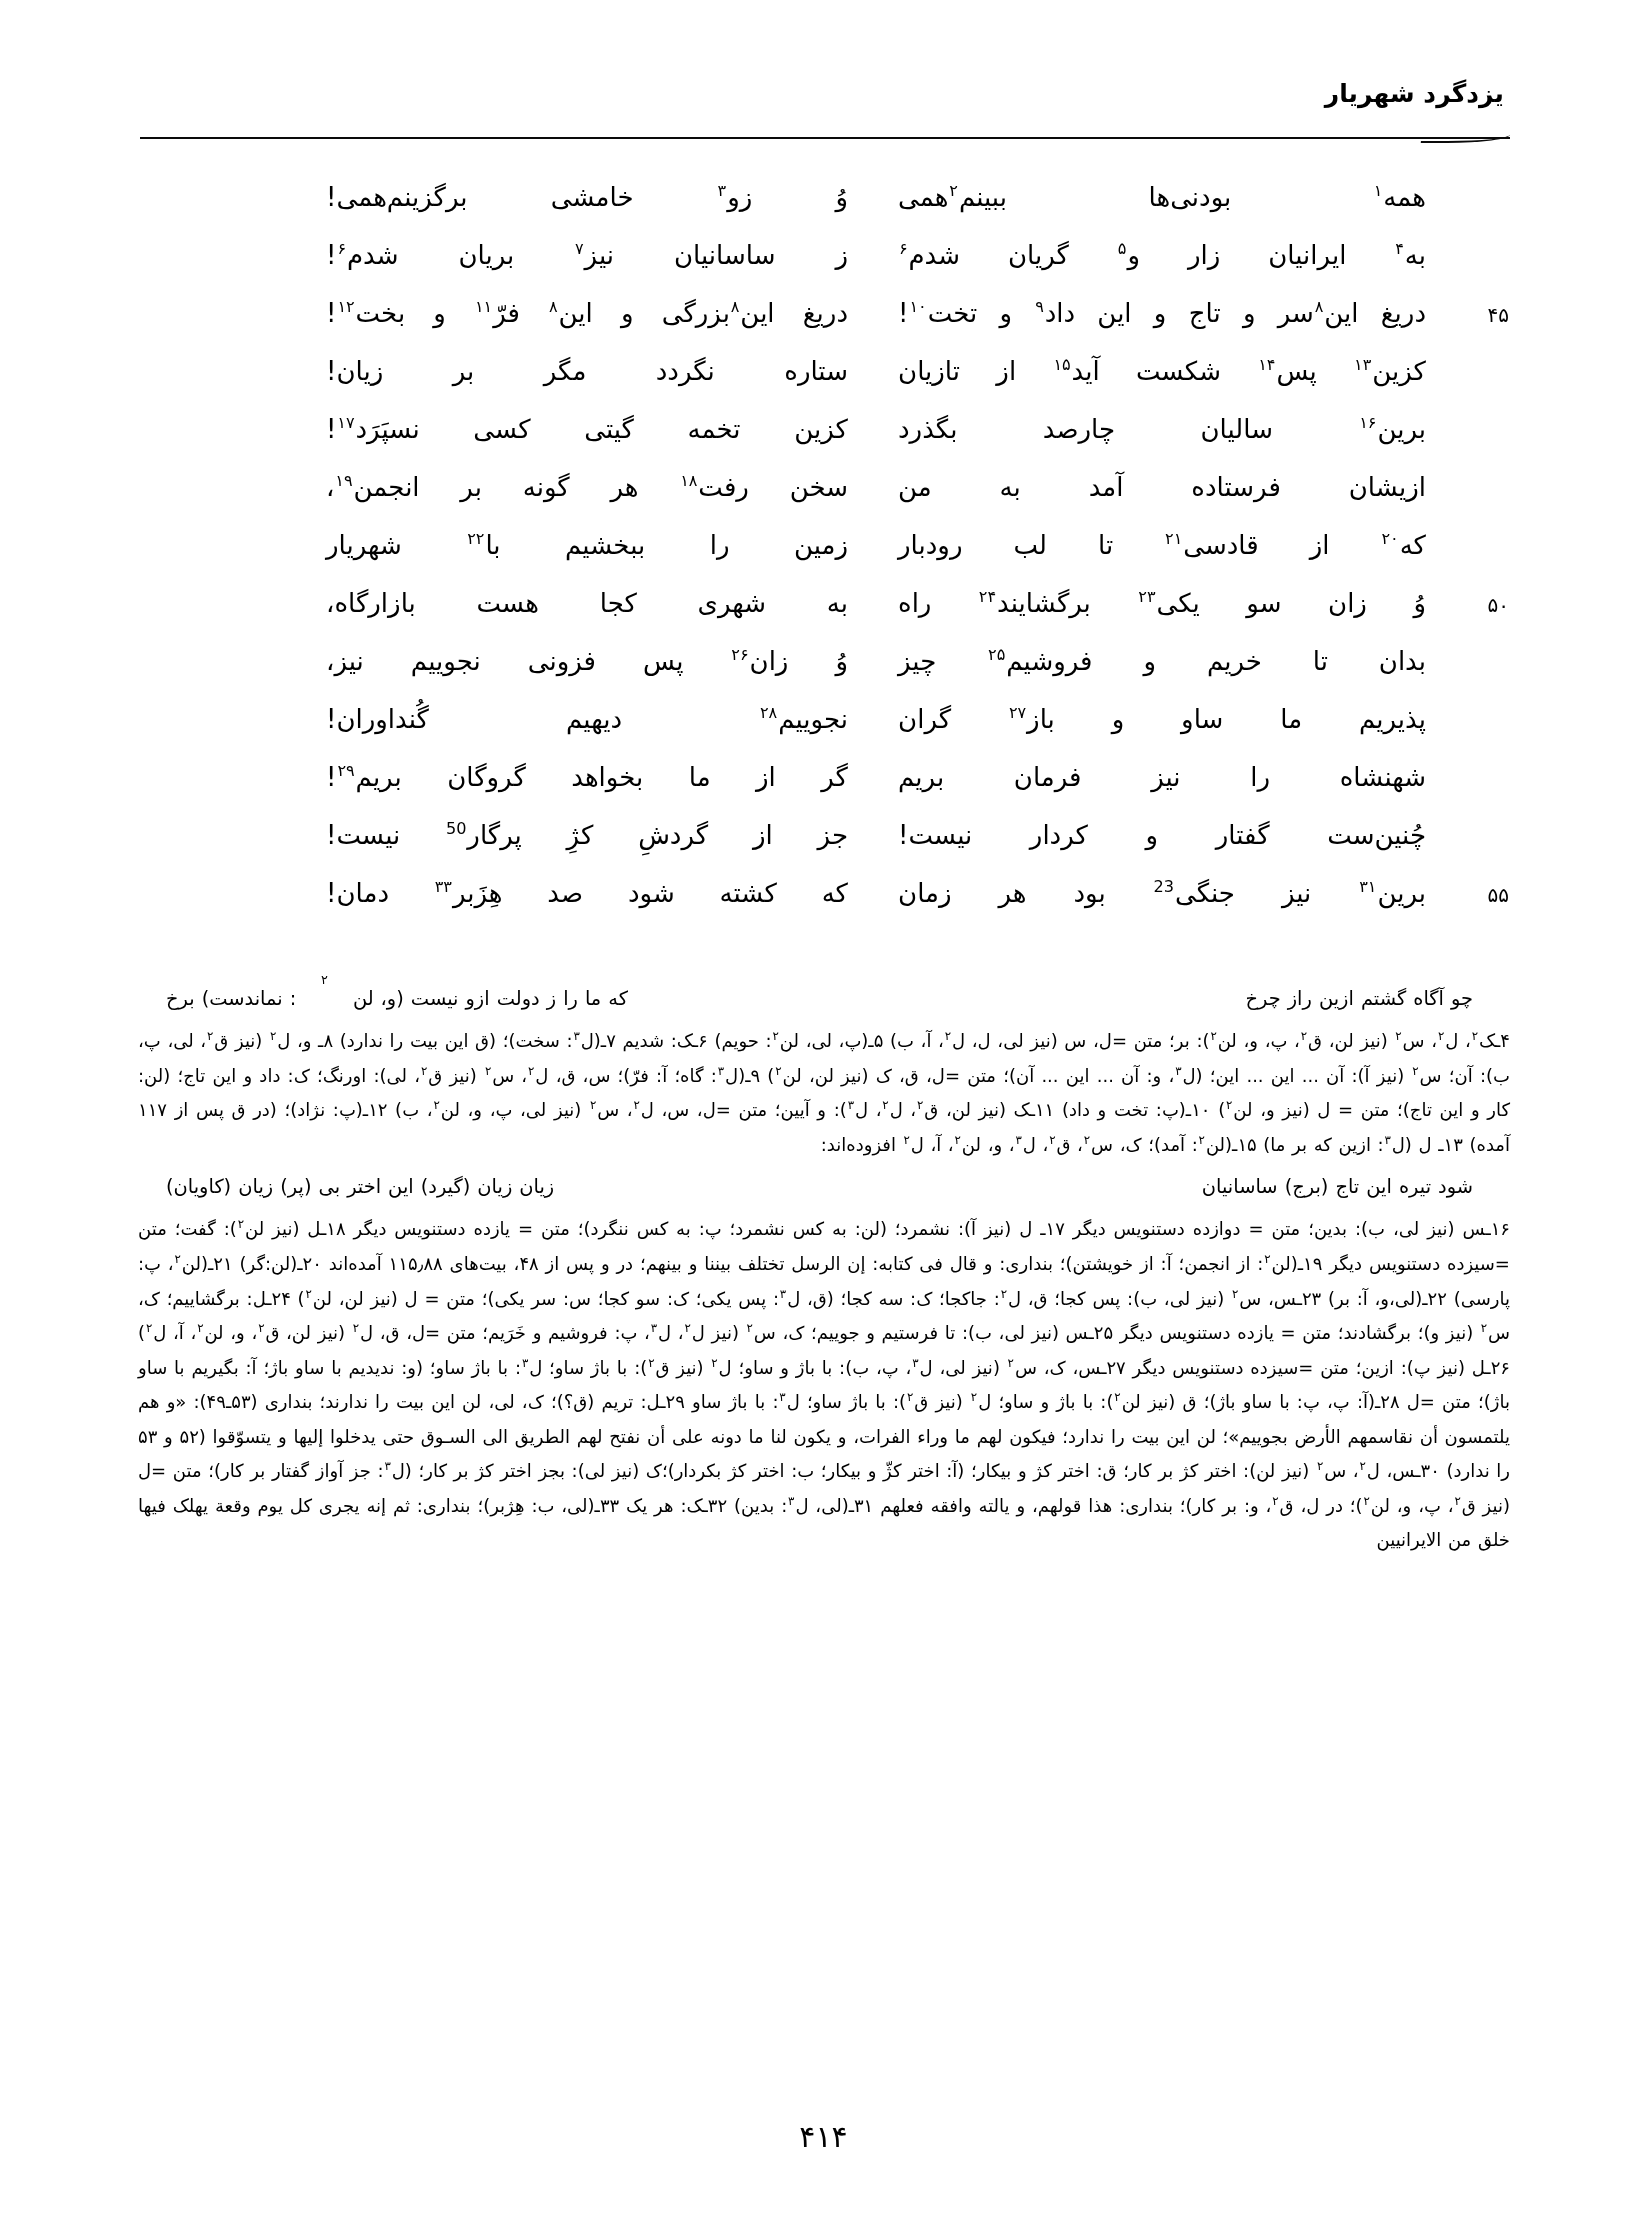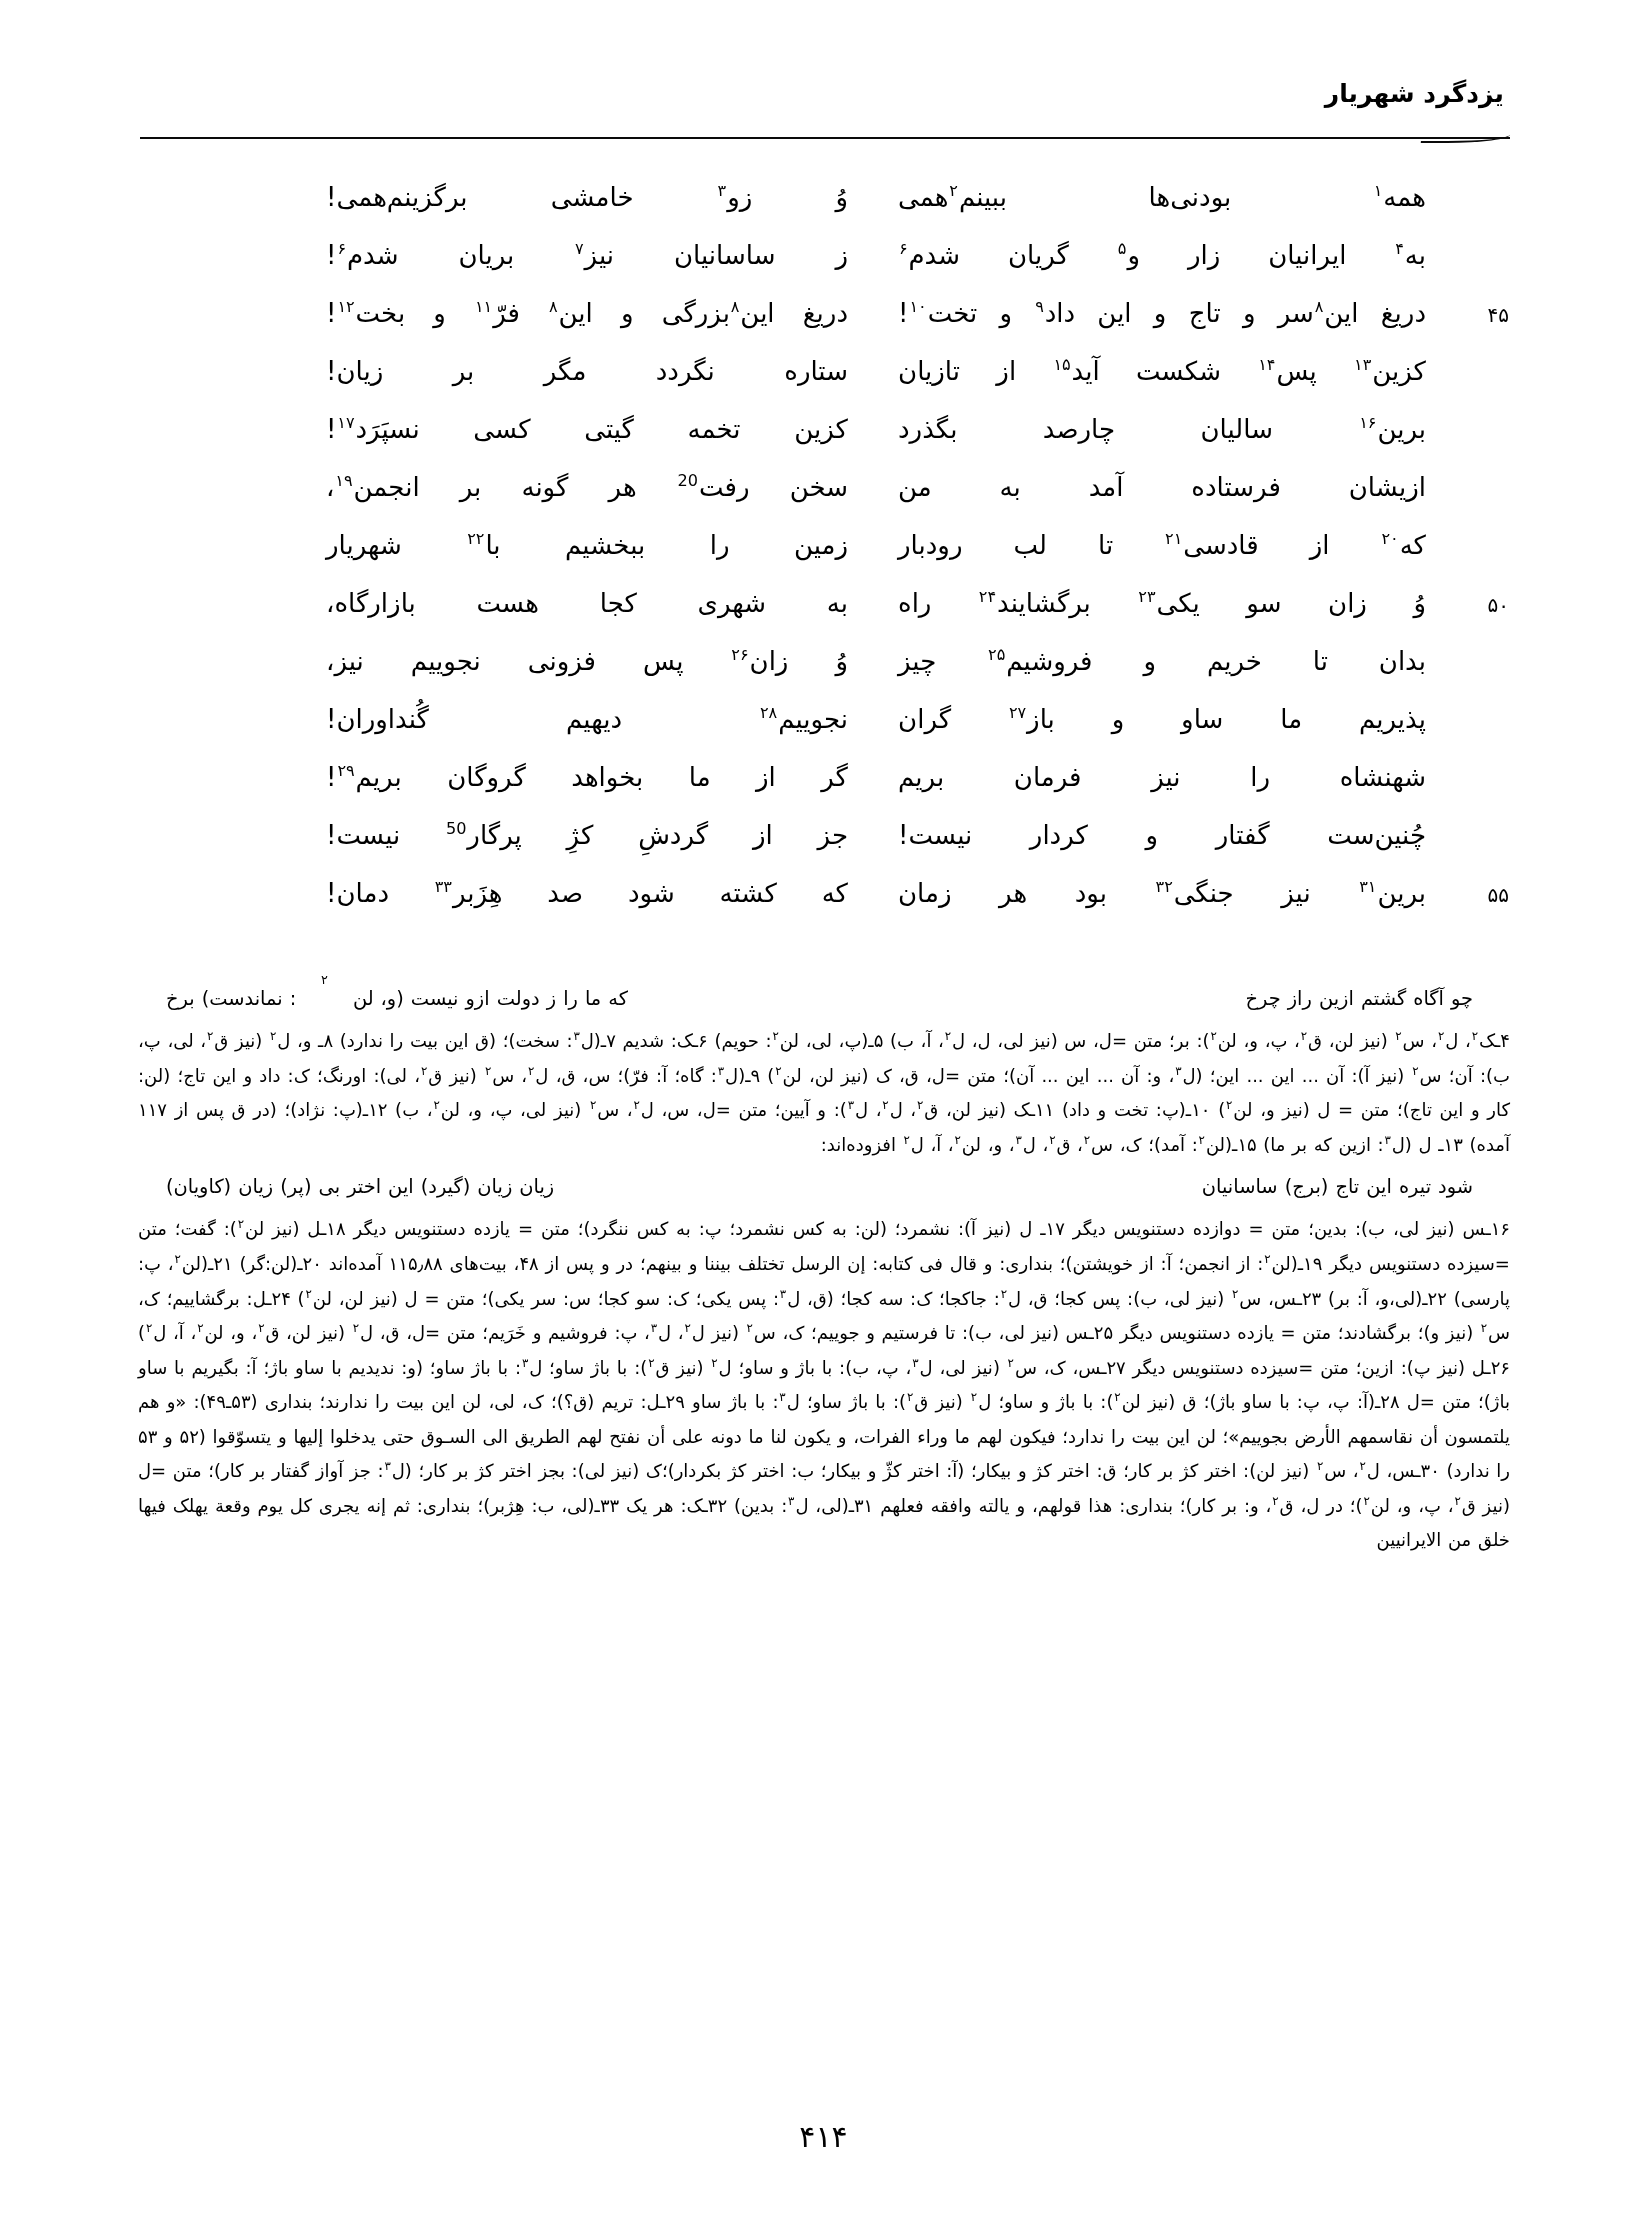--- a/index.html
+++ b/index.html
@@ -242,21 +242,21 @@
         <div class="vnum"></div>
         <div class="hemi right">
           <span class="w">ازیشان</span>
           <span class="w">فرستاده</span>
           <span class="w">آمد</span>
           <span class="w">به</span>
           <span class="w">من</span>
         </div>
         <div class="hemi left">
           <span class="w">سخن</span>
-          <span class="w">رفت<sup>20</sup></span>
+          <span class="w">رفت<sup>۱۸</sup></span>
           <span class="w">هر</span>
           <span class="w">گونه</span>
           <span class="w">بر</span>
           <span class="w">انجمن<sup>۱۹</sup>،</span>
         </div>
       </div>
       <div class="vrow">
         <div class="vnum"></div>
         <div class="hemi right">
           <span class="w">که<sup>۲۰</sup></span>
@@ -361,21 +361,21 @@
           <span class="w">کژِ</span>
           <span class="w">پرگار<sup>50</sup></span>
           <span class="w">نیست!</span>
         </div>
       </div>
       <div class="vrow">
         <div class="vnum">۵۵</div>
         <div class="hemi right">
           <span class="w">برین<sup>۳۱</sup></span>
           <span class="w">نیز</span>
-          <span class="w">جنگی<sup>۳۲</sup></span>
+          <span class="w">جنگی<sup>23</sup></span>
           <span class="w">بود</span>
           <span class="w">هر</span>
           <span class="w">زمان</span>
         </div>
         <div class="hemi left">
           <span class="w">که</span>
           <span class="w">کشته</span>
           <span class="w">شود</span>
           <span class="w">صد</span>
           <span class="w">هِزَبر<sup>۳۳</sup></span>

